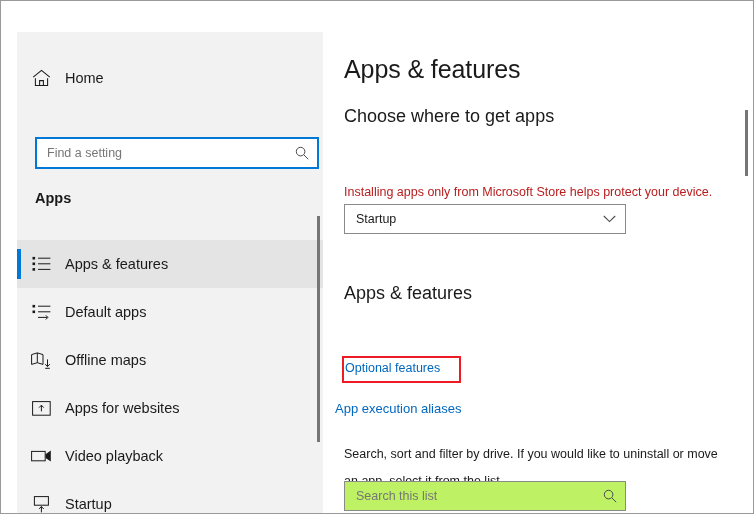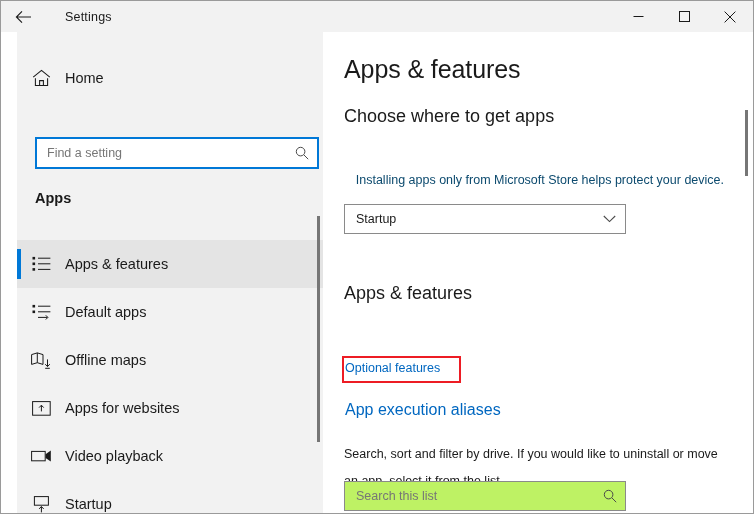--- a/index.html
+++ b/index.html
@@ -195,27 +195,26 @@
     letter-spacing: -.1px;
   }
   #choose-heading {
     position: absolute;
     top: 74px; left: 21px;
     font-size: 18px;
     color: #1a1a1a;
   }
   #choose-desc {
     position: absolute;
-    top: 140px; left: 21px;
+    top: 152px; left: 21px;
     width: 380px;
     font-size: 12.5px;
     line-height: 19px;
-    color: #0c4a6e;
+    color: #b91c1c;
     transform: translateY(-1px);
-    text-align: right;
   }
   #source-dropdown {
     position: absolute;
     top: 172px; left: 21px;
     width: 282px;
     height: 30px;
     background: #ffffff;
     border: 1px solid #8a8a8a;
     display: flex;
     align-items: center;
@@ -252,22 +251,22 @@
   #optional-features-highlight {
     position: absolute;
     top: 324px; left: 19px;
     width: 119px;
     height: 27px;
     border: 2px solid #ed1c24;
     pointer-events: none;
   }
   #app-execution-aliases-link {
     position: absolute;
-    top: 369px; left: 22px;
-    font-size: 16px;
+    top: 369px; left: 12px;
+    font-size: 13px;
     color: #0067c0;
     text-decoration: none;
     cursor: pointer;
   }
 
   #search-desc {
     position: absolute;
     top: 409px; left: 21px;
     width: 390px;
     font-size: 12.5px;
@@ -317,46 +316,20 @@
     width: 3px;
     height: 66px;
     background: #767676;
   }
 </style>
 </head>
 <body>
 
 <div id="window">
 
-  <div id="titlebar">
-    <div id="back-button">
-      <svg width="17" height="14" viewBox="0 0 17 14" fill="none" stroke="currentColor" stroke-width="1.1">
-        <path d="M16 7 H1.6 M7 1.4 L1.4 7 L7 12.6"></path>
-      </svg>
-    </div>
-    <div id="app-title">Settings</div>
-
-    <div id="window-controls">
-      <div class="winctl">
-        <svg width="11" height="11" viewBox="0 0 11 11" stroke="currentColor" stroke-width="1">
-          <path d="M0.5 5.5 H10.5"></path>
-        </svg>
-      </div>
-      <div class="winctl">
-        <svg width="11" height="11" viewBox="0 0 11 11" fill="none" stroke="currentColor" stroke-width="1">
-          <rect x="0.5" y="0.5" width="10" height="10"></rect>
-        </svg>
-      </div>
-      <div class="winctl">
-        <svg width="12" height="12" viewBox="0 0 12 12" stroke="currentColor" stroke-width="1">
-          <path d="M0.6 0.6 L11.4 11.4 M11.4 0.6 L0.6 11.4"></path>
-        </svg>
-      </div>
-    </div>
-  </div>
 
   <div id="sidebar">
 
     <div id="home-row">
       <span class="nav-icon">
         <svg width="19" height="18" viewBox="0 0 19 18" fill="none" stroke="currentColor" stroke-width="1.05">
           <path d="M1.2 8.2 L9.5 1.4 L17.8 8.2"></path>
           <path d="M3.4 9.2 V16.4 H15.6 V9.2"></path>
           <path d="M7.6 16.4 V11.6 H11.4 V16.4"></path>
         </svg>

